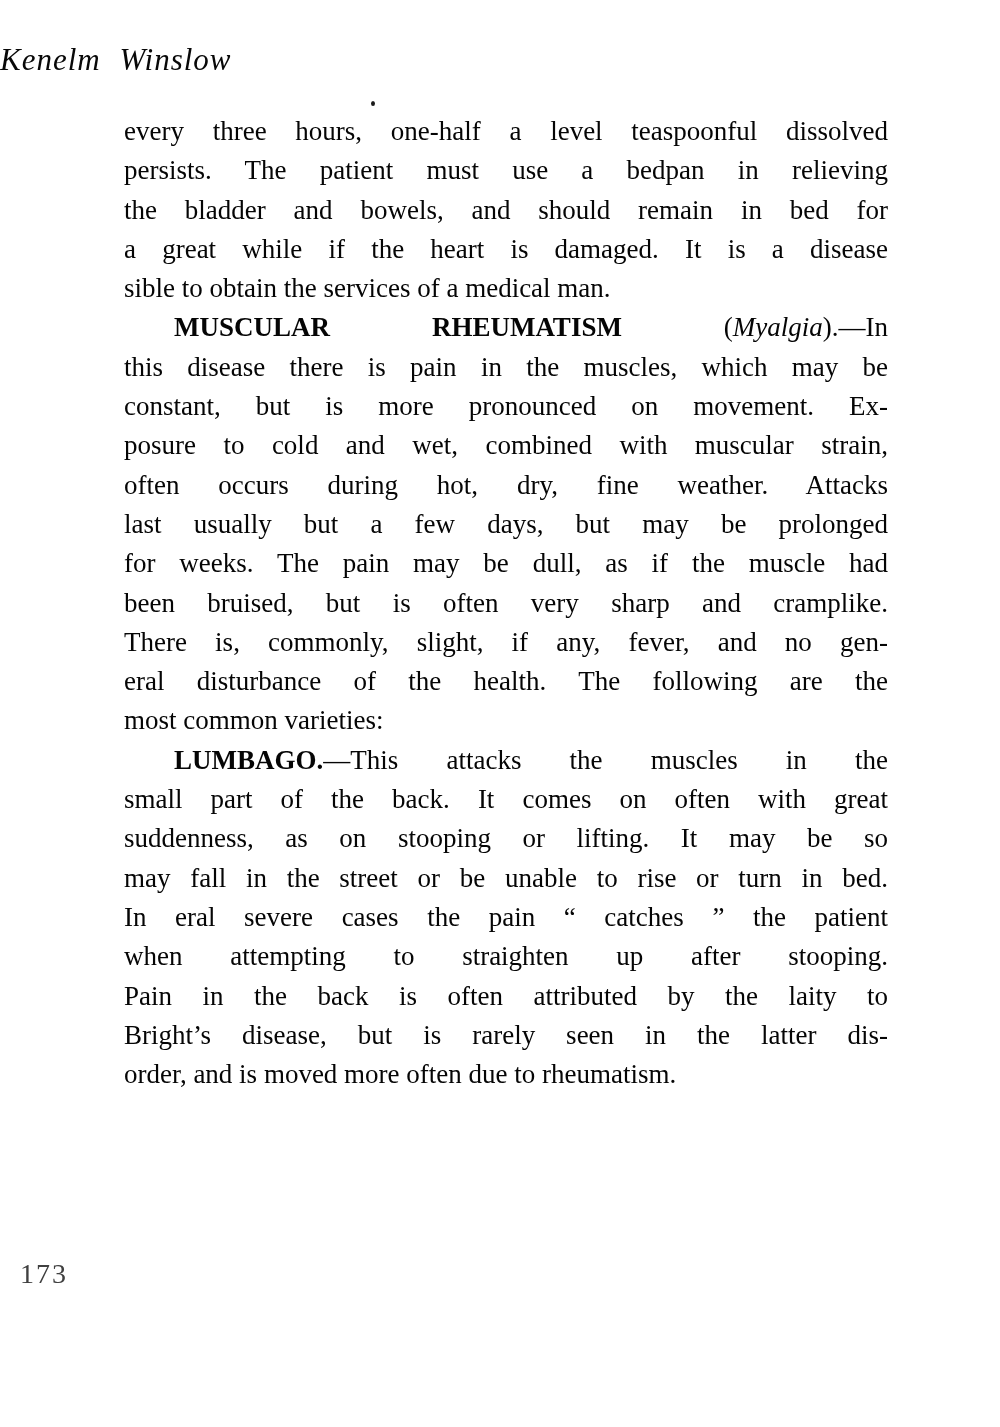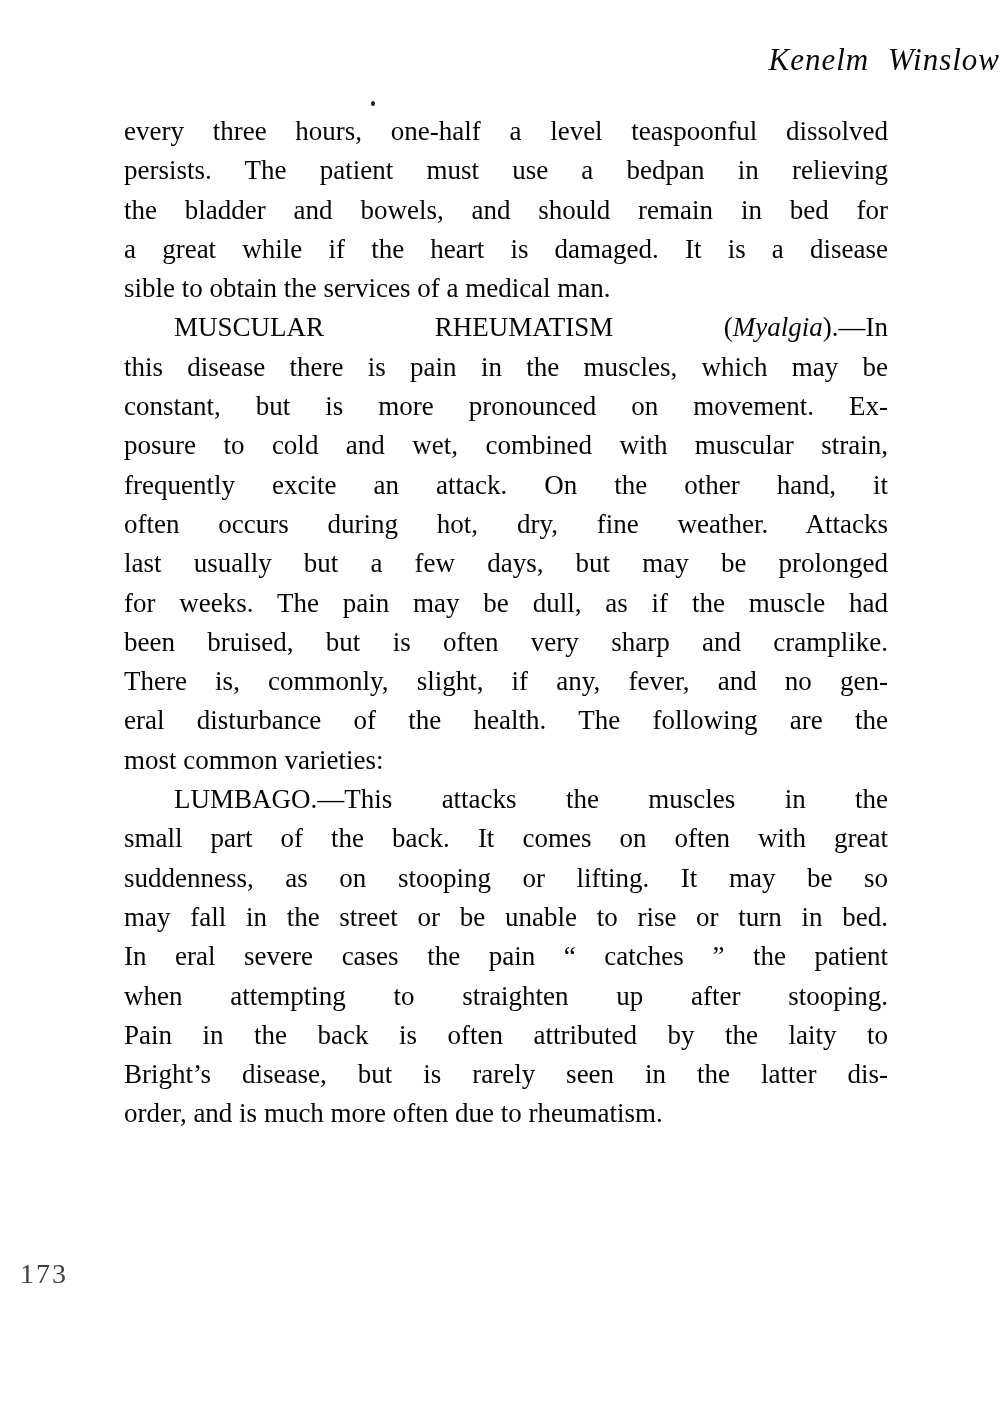--- a/index.html
+++ b/index.html
@@ -11,21 +11,21 @@
     position: relative;
     width: 1000px;
     height: 1427px;
     background: #ffffff;
     overflow: hidden;
     font-family: "Liberation Serif", "DejaVu Serif", serif;
     color: #060606;
   }
   .running-header {
     padding-top: 42px;
-    text-align: right;
+    text-align: left;
     font-style: italic;
     font-size: 31px;
     line-height: 36px;
     letter-spacing: 1px;
     word-spacing: 10px;
     color: #080808;
   }
   .artifact-dot {
     position: absolute;
     left: 371px;
@@ -48,21 +48,21 @@
     text-align-last: justify;
     white-space: normal;
     color: #050505;
   }
   .line.last {
     text-align-last: left;
   }
   .line.indent {
     text-indent: 50px;
   }
-  .b { font-weight: normal; }
+  .b { font-weight: bold; }
   .i { font-style: italic; margin-top: 7px; }
   .page-number {
     position: absolute;
     left: 0;
     top: 1258px;
     width: 100%;
     text-align: left;
     font-size: 28px;
     letter-spacing: 2px;
     color: #404040;
@@ -80,33 +80,32 @@
   <div class="text-block">
       <div class="line"><span>every three hours, one-half a level teaspoonful dissolved</span></div>
       <div class="line"><span>persists.  The patient must use a bedpan in relieving</span></div>
       <div class="line"><span>the bladder and bowels, and should remain in bed for</span></div>
       <div class="line"><span>a great while if the heart is damaged.  It is a disease</span></div>
       <div class="line last"><span>sible to obtain the services of a medical man.</span></div>
       <div class="line indent"><span class="b">MUSCULAR RHEUMATISM</span><span> (</span><span class="i">Myalgia</span><span>).—In</span></div>
       <div class="line"><span>this disease there is pain in the muscles, which may be</span></div>
       <div class="line"><span>constant, but is more pronounced on movement.  Ex-</span></div>
       <div class="line"><span>posure to cold and wet, combined with muscular strain,</span></div>
-      <div class="line"><span>frequently excite an attack.  On the other hand, it</span></div>
       <div class="line"><span>often occurs during hot, dry, fine weather.  Attacks</span></div>
       <div class="line"><span>last usually but a few days, but may be prolonged</span></div>
       <div class="line"><span>for weeks.  The pain may be dull, as if the muscle had</span></div>
       <div class="line"><span>been bruised, but is often very sharp and cramplike.</span></div>
       <div class="line"><span>There is, commonly, slight, if any, fever, and no gen-</span></div>
       <div class="line"><span>eral disturbance of the health.  The following are the</span></div>
       <div class="line last"><span>most common varieties:</span></div>
       <div class="line indent"><span class="b">LUMBAGO.</span><span>—This attacks the muscles in the</span></div>
       <div class="line"><span>small part of the back.  It comes on often with great</span></div>
       <div class="line"><span>suddenness, as on stooping or lifting.  It may be so</span></div>
       <div class="line"><span>may fall in the street or be unable to rise or turn in bed.</span></div>
       <div class="line"><span>In eral severe cases the pain “ catches ” the patient</span></div>
       <div class="line"><span>when attempting to straighten up after stooping.</span></div>
       <div class="line"><span>Pain in the back is often attributed by the laity to</span></div>
       <div class="line"><span>Bright’s disease, but is rarely seen in the latter dis-</span></div>
-      <div class="line last"><span>order, and is much more often due to rheumatism.</span></div>
+      <div class="line last"><span>order, and is moved more often due to rheumatism.</span></div>
     </div>
 
   <div class="page-number">173</div>
 </div>
 
 </body></html>

